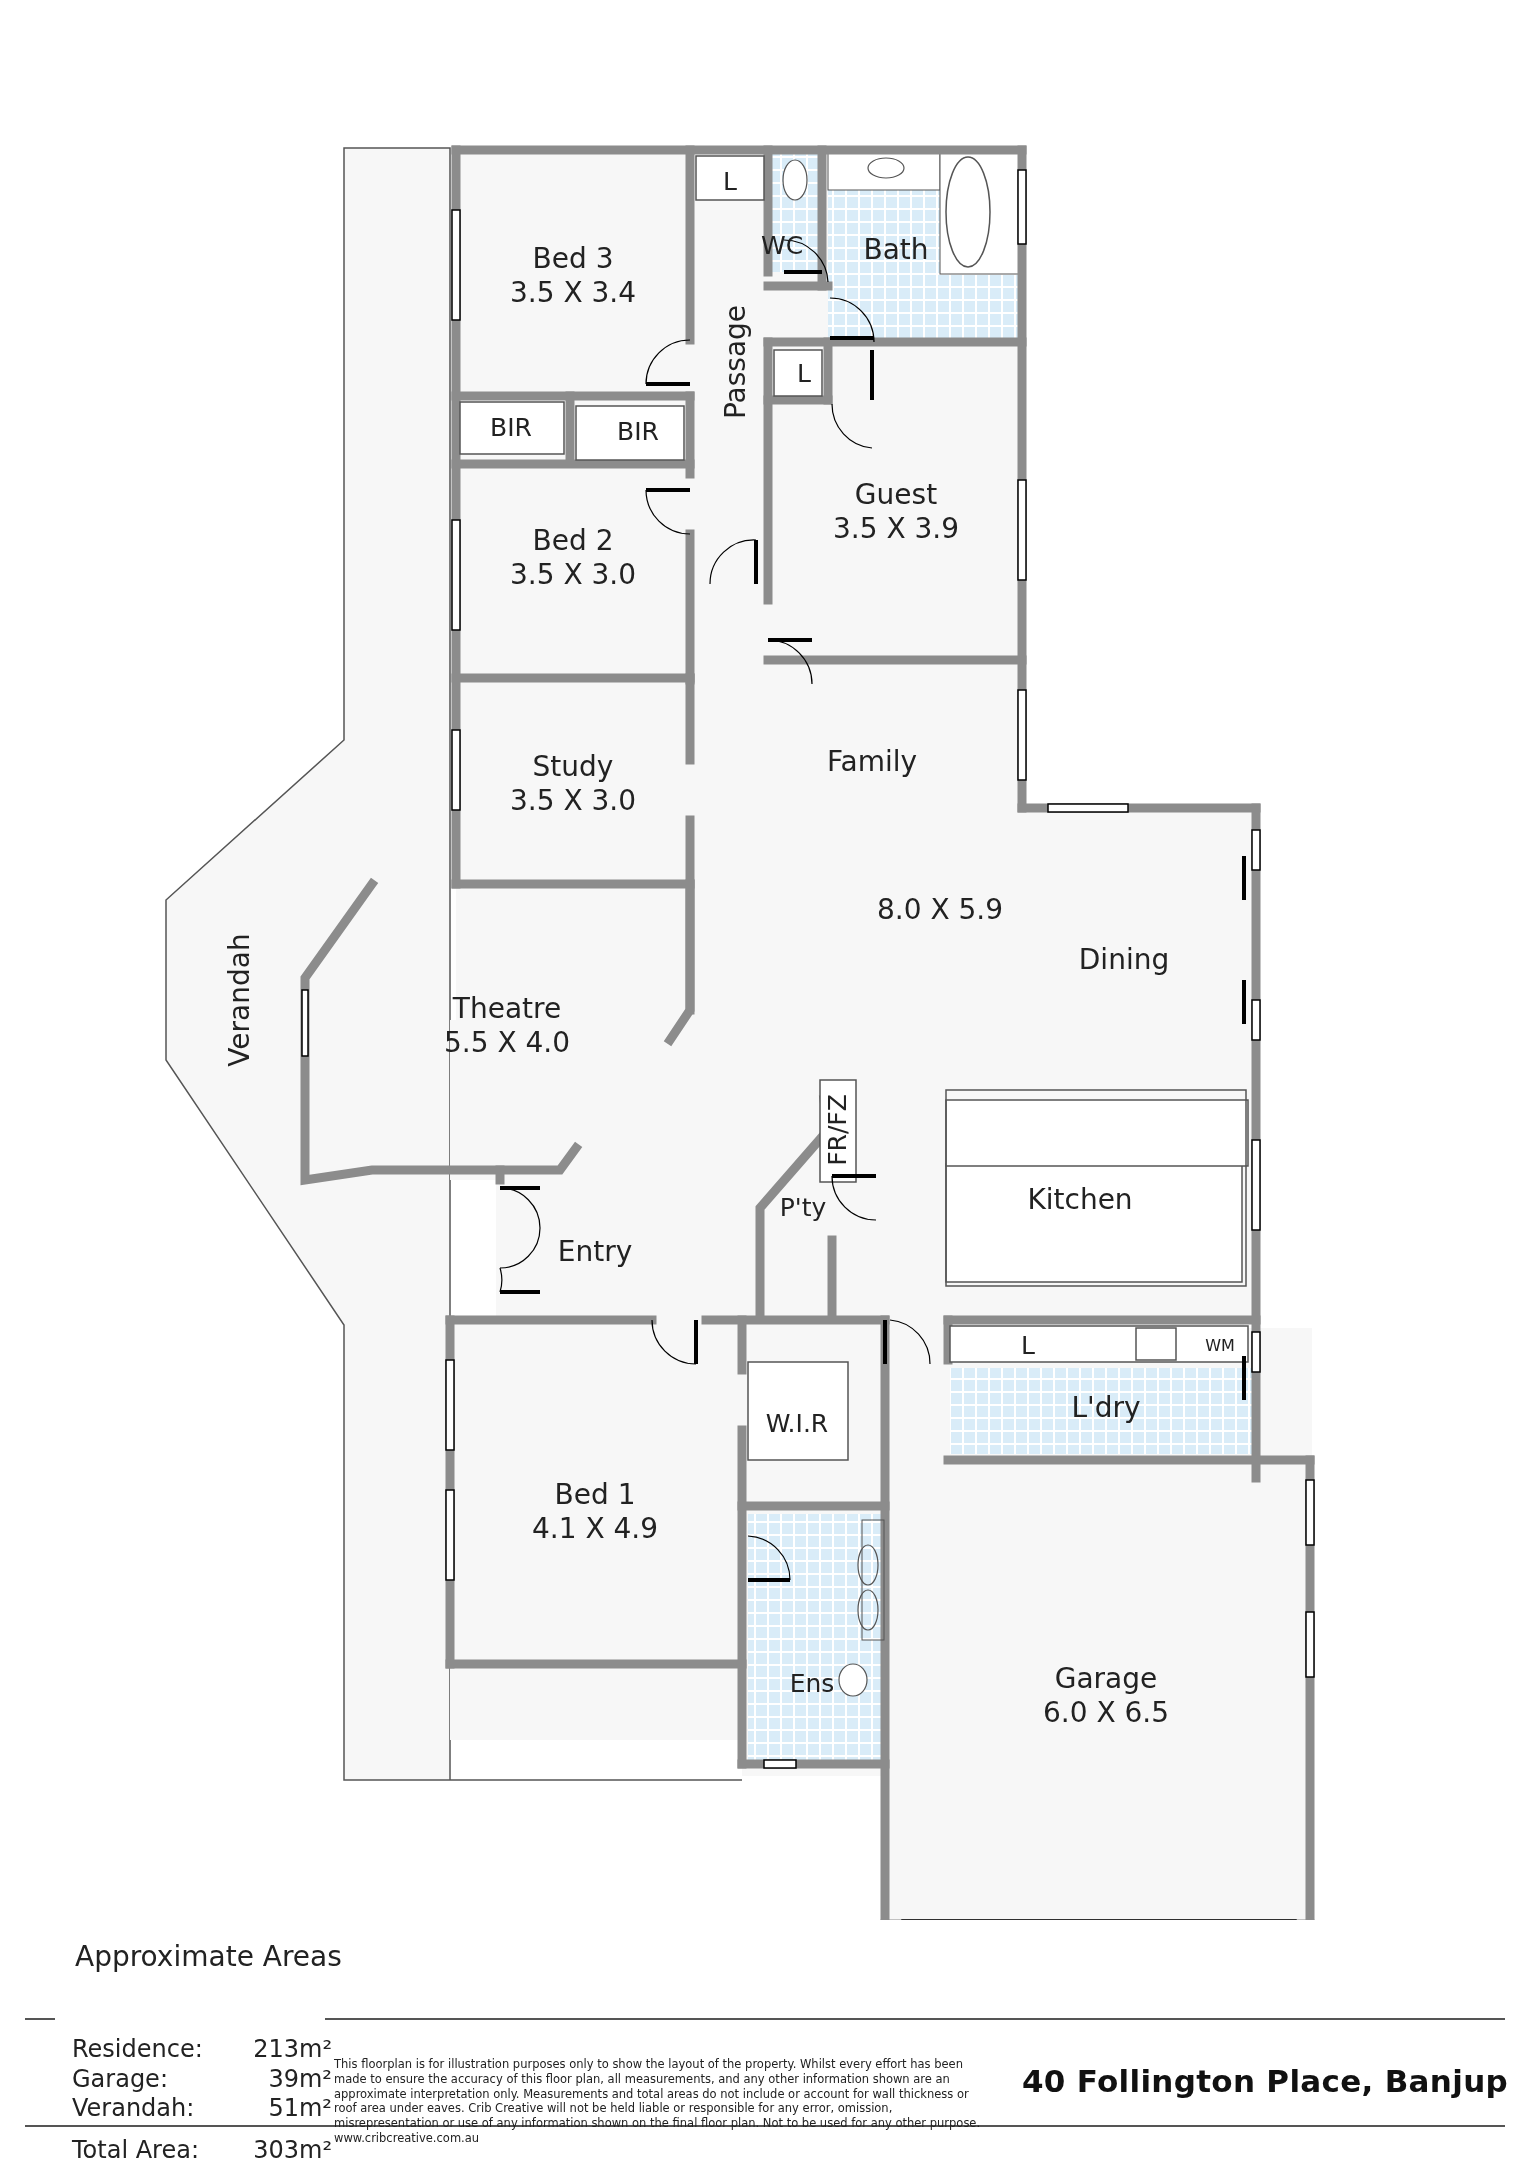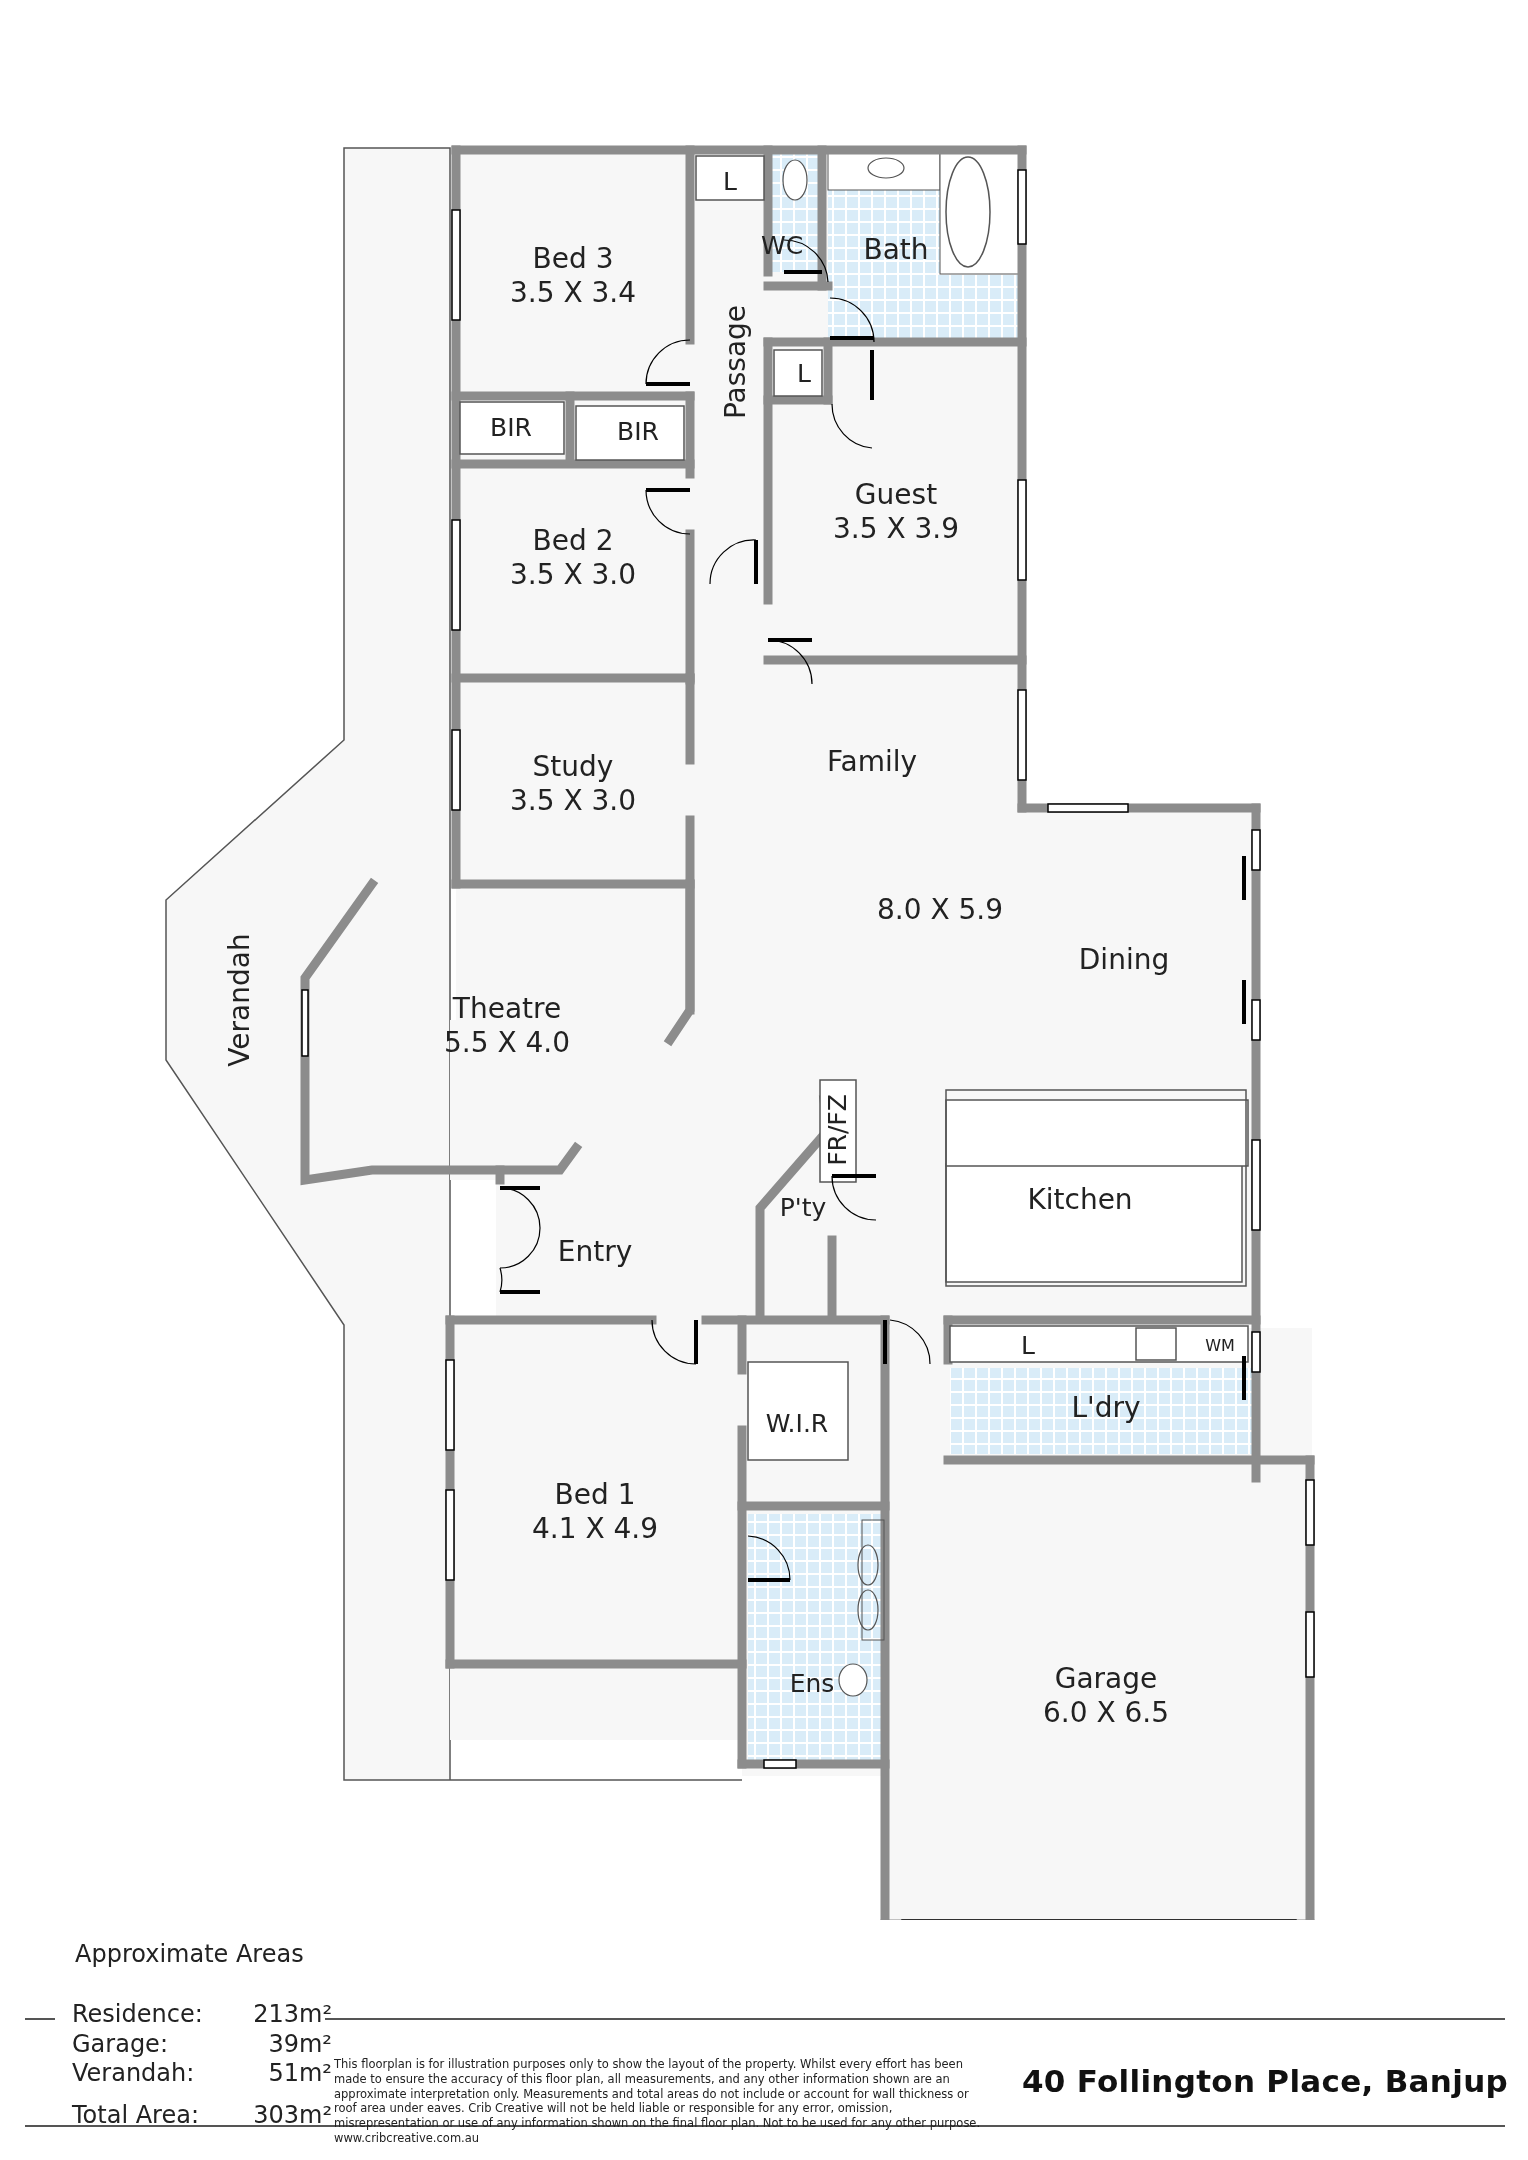--- a/index.html
+++ b/index.html
@@ -6,22 +6,22 @@
   body { width: 1528px; height: 2160px; position: relative; overflow: hidden;
          font-family: "DejaVu Sans", "Liberation Sans", sans-serif; color: #1a1a1a; }
   #plan { position: absolute; left: 0; top: 0; width: 1528px; height: 1920px; }
   .lbl { position: absolute; text-align: center; font-size: 28px; line-height: 34px; color: #222;
          transform: translate(-50%, -50%); white-space: nowrap; }
   .lbl .dim { display: block; }
   .small { font-size: 25px; }
   .tiny { font-size: 16px; }
   .rot { transform: translate(-50%, -50%) rotate(-90deg); }
   
-  .areas-title { position: absolute; left: 75px; top: 1940px; font-size: 24px; color: #222; }
-  .area-row { position: absolute; left: 72px; font-size: 24px; color: #222; width: 260px; height: 30px; }
+  .areas-title { position: absolute; left: 75px; top: 1940px; font-size: 28px; color: #222; }
+  .area-row { position: absolute; left: 72px; font-size: 24px; color: #222; width: 260px; height: 30px; margin-top: 35px; }
   .area-row .k { position: absolute; left: 0; }
   .area-row .v { position: absolute; right: 0; text-align: right; }
   .hline { position: absolute; height: 2px; background: #555; }
   .disclaimer { position: absolute; left: 334px; top: 2033px; width: 660px; font-size: 11.5px;
                 line-height: 14.8px; color: #222; margin-top: 24px; }
   .address { position: absolute; right: 20px; top: 2063px; font-size: 31px; font-weight: bold;
              color: #111; font-family: "DejaVu Sans", sans-serif; letter-spacing: 0.3px; }
 </style>
 </head>
 <body>

